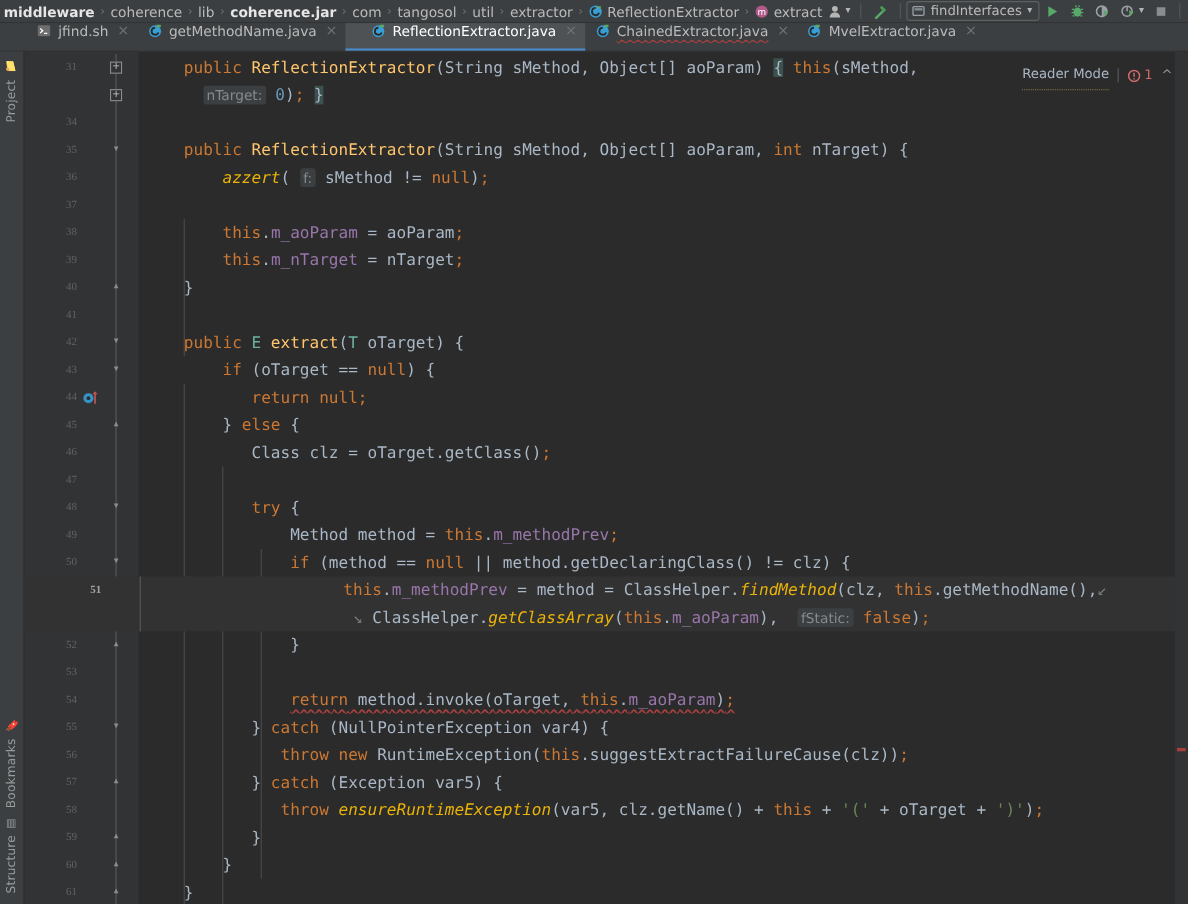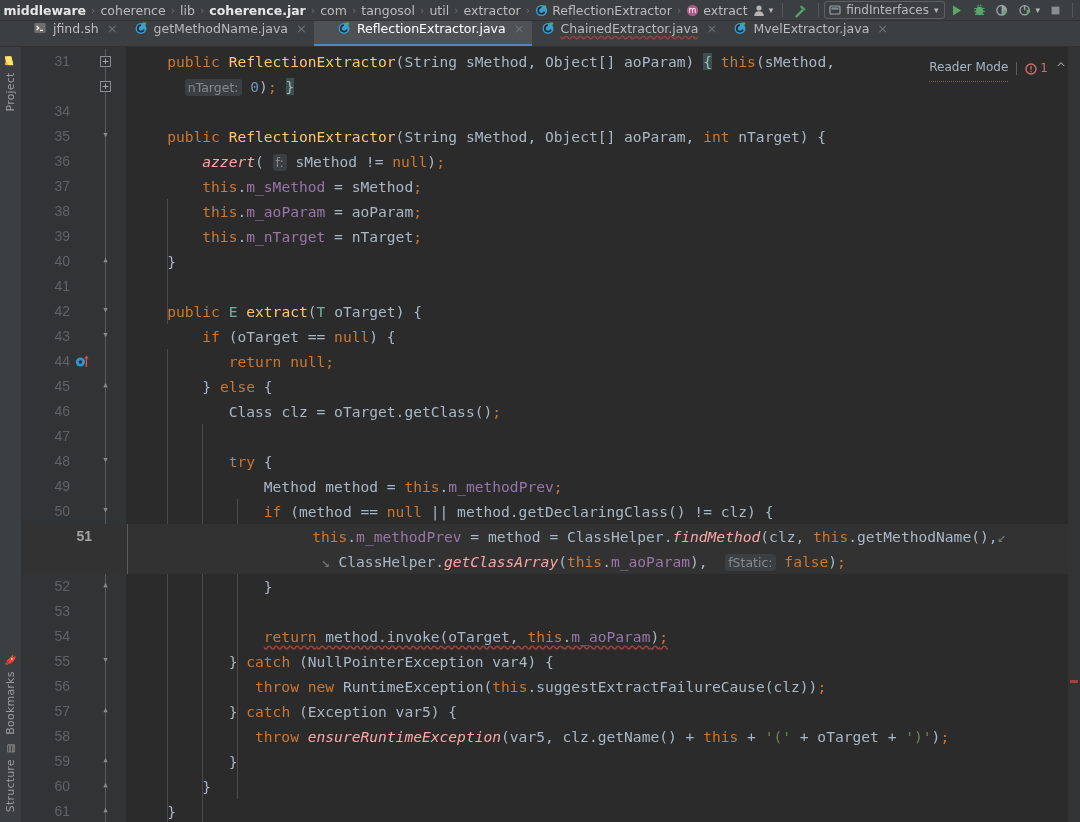--- a/index.html
+++ b/index.html
@@ -104,22 +104,22 @@
     background: #313335;
   }
   .code-area { position: relative; padding-top: 2px; }
 
   .row { display: flex; height: 25px; align-items: center; white-space: pre; }
   .row.caret { background: #323232; padding-left: 22px; }
   .row.caret .lnum { color: #a4a3a3; font-weight: bold; }
 
   .lnum {
     width: 52px; min-width: 52px; text-align: right;
-    color: #606366; font-size: 14px; padding-right: 4px;
-    font-family: Liberation Sans, sans-serif;
+    color: #606366; font-size: 10px; padding-right: 4px;
+    font-family: Liberation Serif, serif;
   }
   .gicon {
     width: 20px; min-width: 20px; position: relative; height: 25px;
   }
   .fold {
     width: 32px; min-width: 32px; position: relative; height: 25px;
   }
   .codetext { padding-left: 6px; position: relative; }
 
   
@@ -144,21 +144,21 @@
   }
 
   
   .kw   { color: #cc7832; }
   .txt  { color: #a9b7c6; }            
   .typ  { color: #a9b7c6; }
   .cls  { color: #ffc66d; }            
   .fld  { color: #9876aa; }            
   .num  { color: #6897bb; }            
   .str  { color: #6a8759; }            
-  .stat { color: #fca5a5; font-style: italic; }  
+  .stat { color: #eab308; font-style: italic; }  
   .gen  { color: #6cb1a0; }            
   .brace-hl { background: #3b514d; color: #a9b7c6; }
   .hint {
     color: #868a8c; background: #3c3f41;
     border-radius: 3px; padding: 1px 3px; font-size: 12.5px;
     font-family: "DejaVu Sans", sans-serif;
   }
   .err-underline {
     text-decoration: underline wavy #a5403f;
     text-decoration-skip-ink: none;
@@ -447,21 +447,20 @@
         <div class="lnum">36</div>
         <div class="gicon"></div>
         <div class="fold"><div class="foldline"></div></div>
         <div class="codetext"><span class="txt">        </span><span class="stat">azzert</span><span class="txt">( </span><span class="hint">f:</span><span class="txt"> sMethod != </span><span class="kw">null</span><span class="txt">)</span><span class="kw">;</span></div>
       </div>
 
       <div class="row">
         <div class="lnum">37</div>
         <div class="gicon"></div>
         <div class="fold"><div class="foldline"></div></div>
-        <div class="codetext"><span class="txt">        </span><span class="kw">this</span><span class="txt">.</span><span class="fld">m_sMethod</span><span class="txt"> = sMethod</span><span class="kw">;</span></div>
       </div>
 
       <div class="row">
         <div class="lnum">38</div>
         <div class="gicon"></div>
         <div class="fold"><div class="foldline"></div></div>
         <div class="codetext"><span class="txt">        </span><span class="kw">this</span><span class="txt">.</span><span class="fld">m_aoParam</span><span class="txt"> = aoParam</span><span class="kw">;</span></div>
       </div>
 
       <div class="row">

